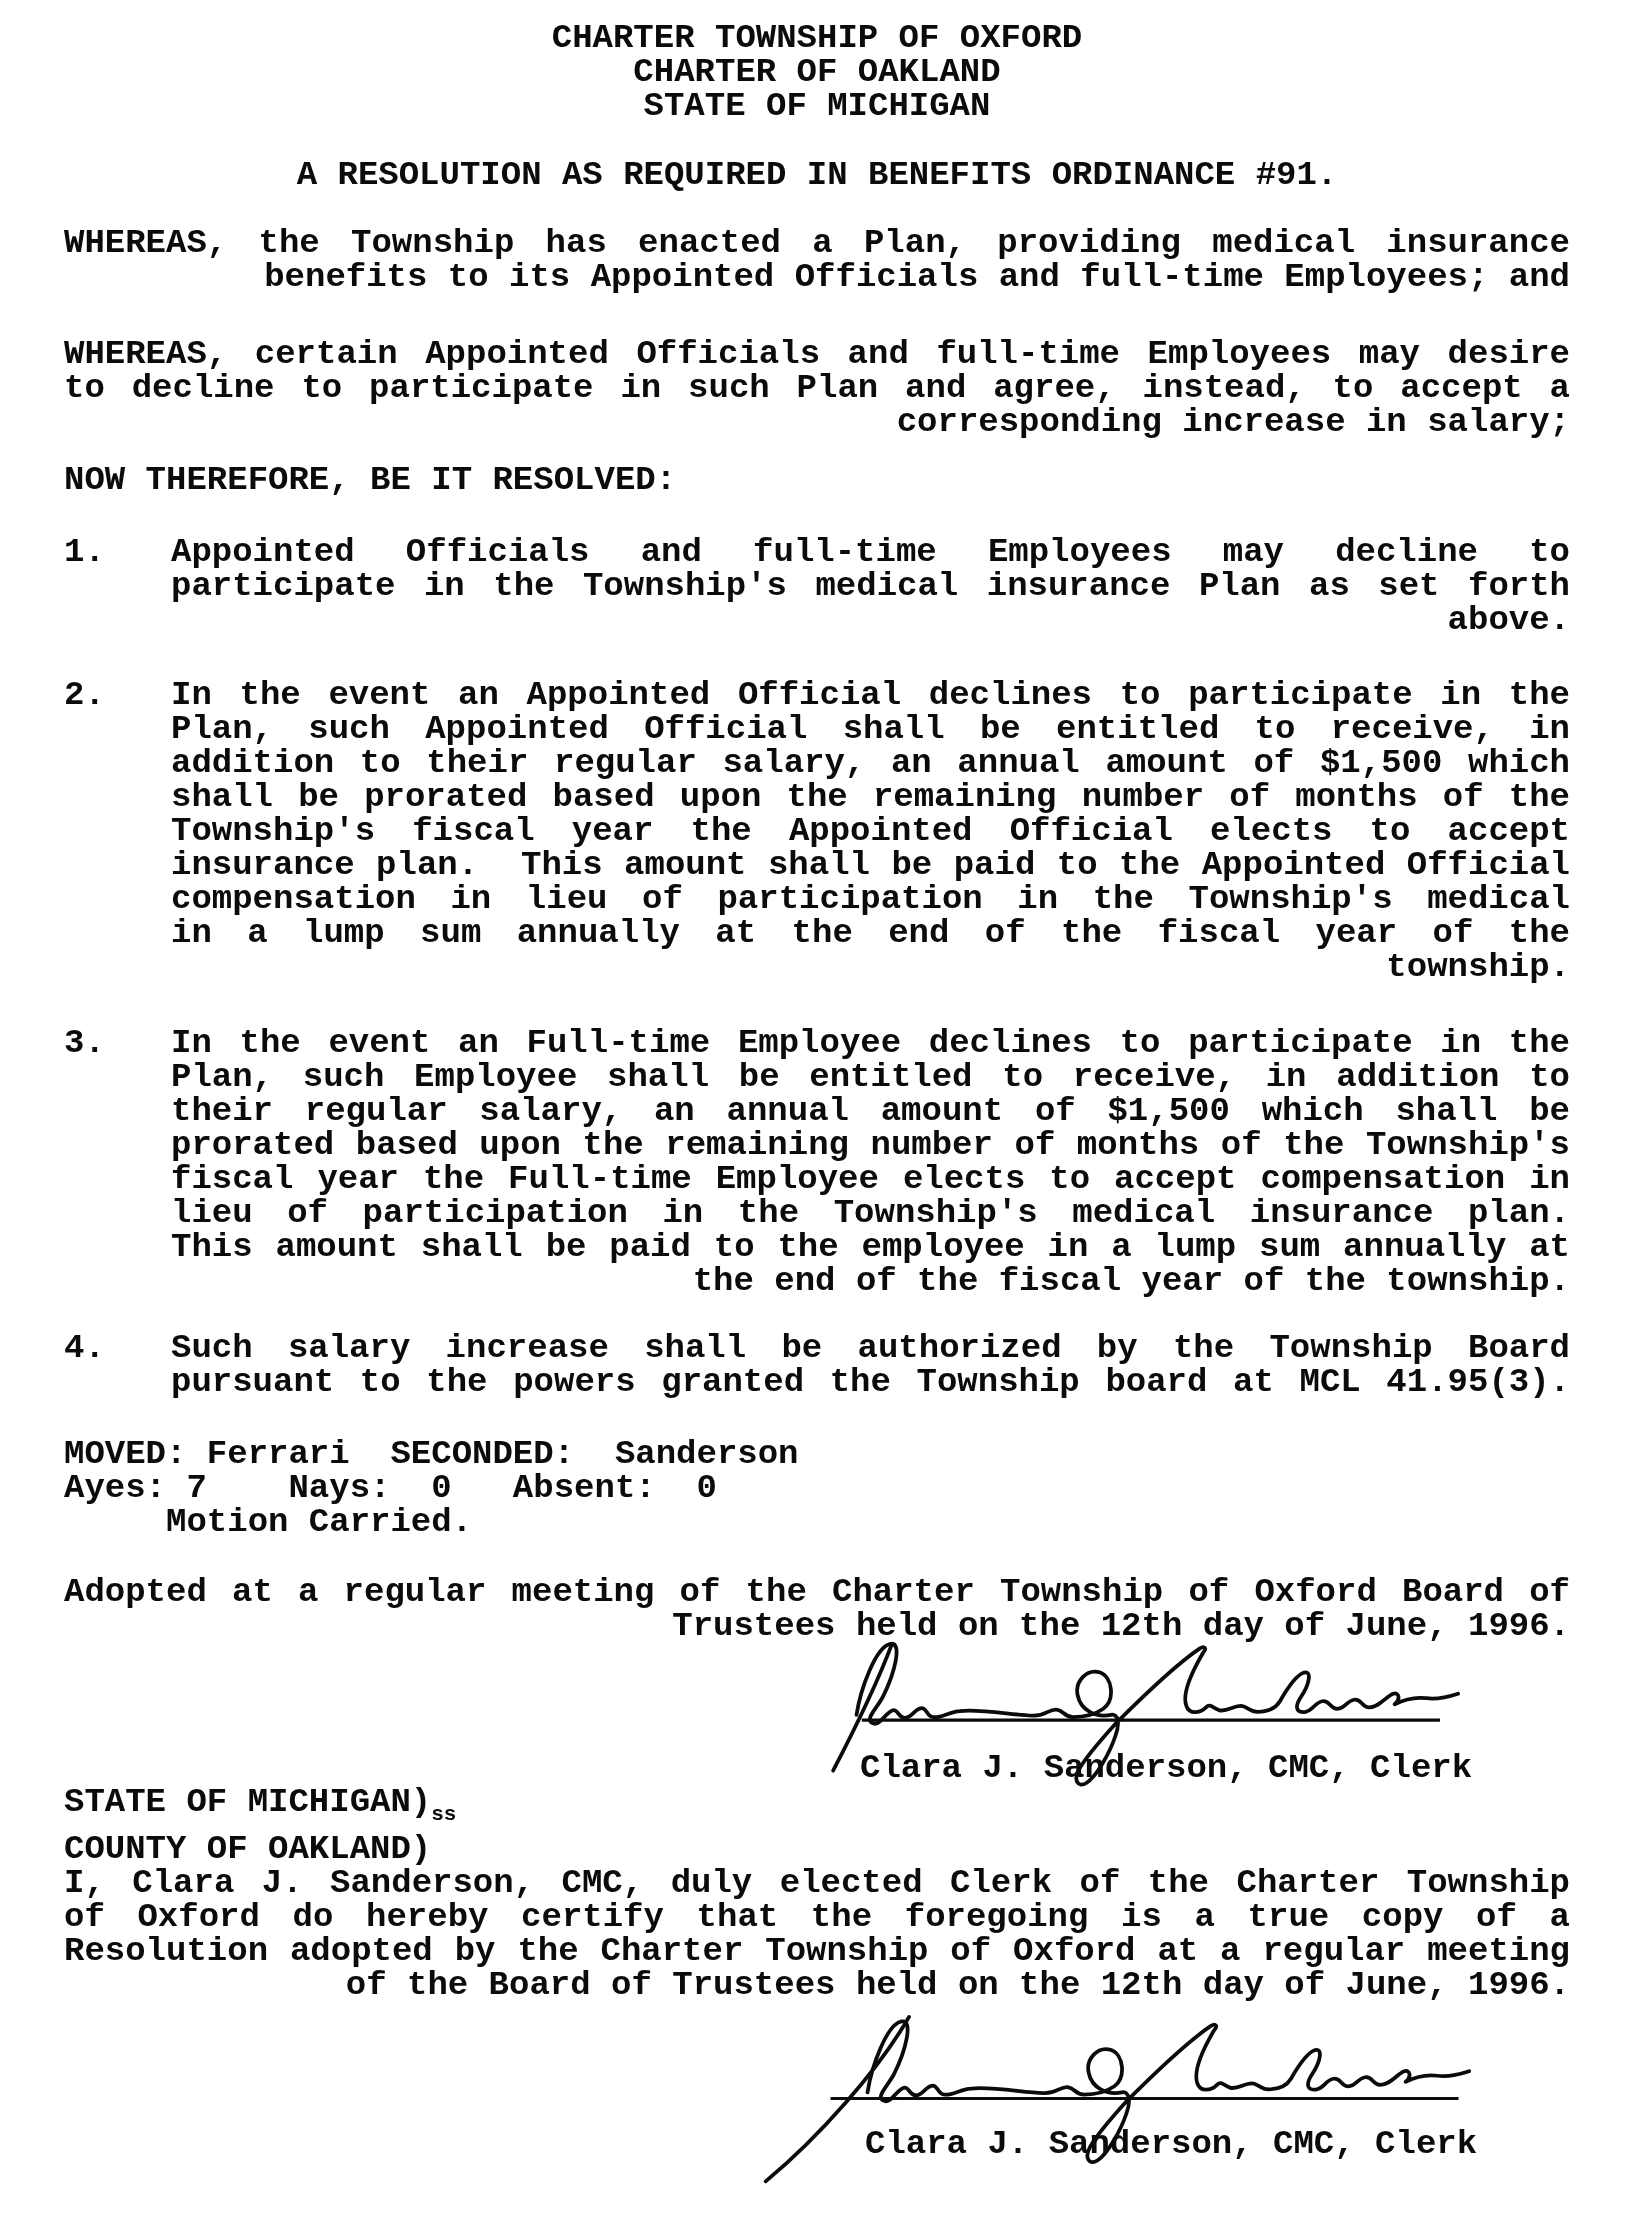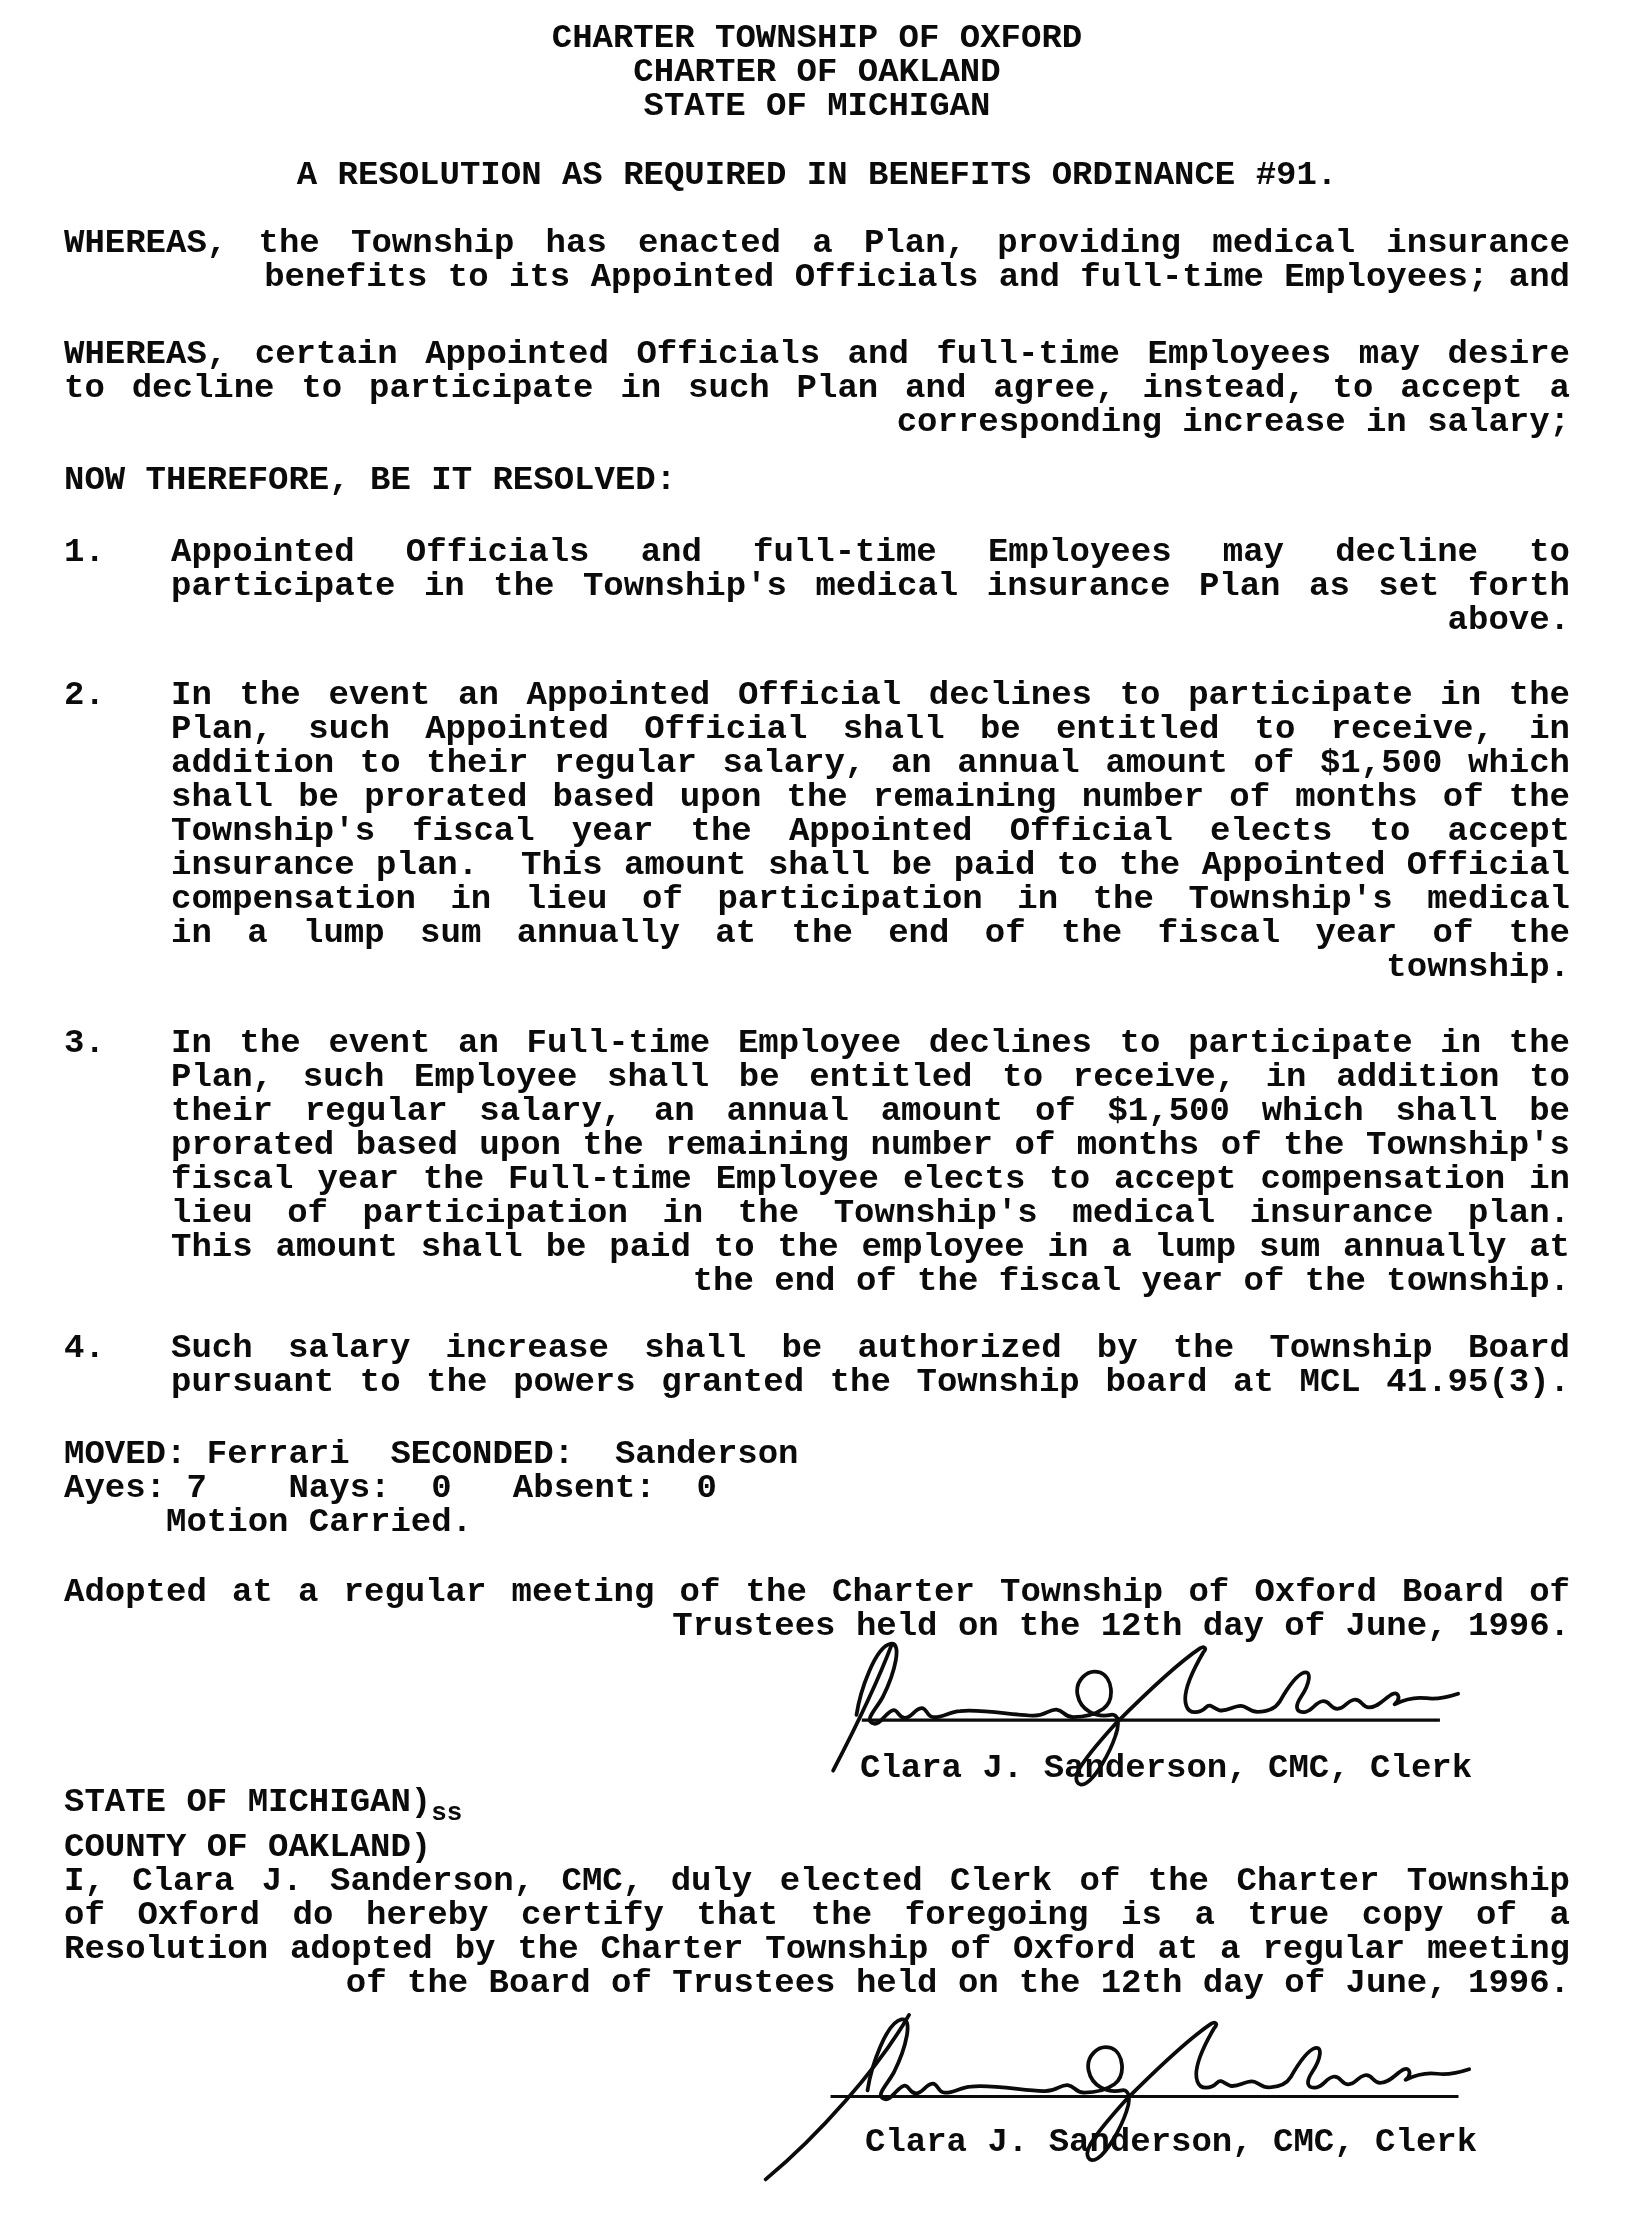--- a/index.html
+++ b/index.html
@@ -43,21 +43,21 @@
     width: 634px;
     margin-left: auto;
   }
   .sig1 { margin-top: -25px; margin-right: 121px; }
   .sig2 { margin-top: -7.6px; margin-right: 113px; }
   .sig svg { display: block; overflow: visible; }
   .sig .sname { margin-top: 7.6px; white-space: pre; }
   .sig1 .sname { padding-left: 45px; }
   .sig2 .sname { padding-left: 42px; }
   .stateline { margin-top: 0px; }
-  .ss { font-size: 26px; vertical-align: -9px; letter-spacing: 0; }
+  .ss { font-size: 21px; vertical-align: -9px; letter-spacing: 0; }
   .cert { margin-top: 0px; }
   .sigstroke { fill: none; stroke: #0b0b0b; stroke-width: 5; stroke-linecap: round; stroke-linejoin: round; }
   .sigline   { stroke: #0b0b0b; stroke-width: 4; }
 </style>
 </head>
 <body>
 
 <div class="doc">
 
   <div class="hdr">

